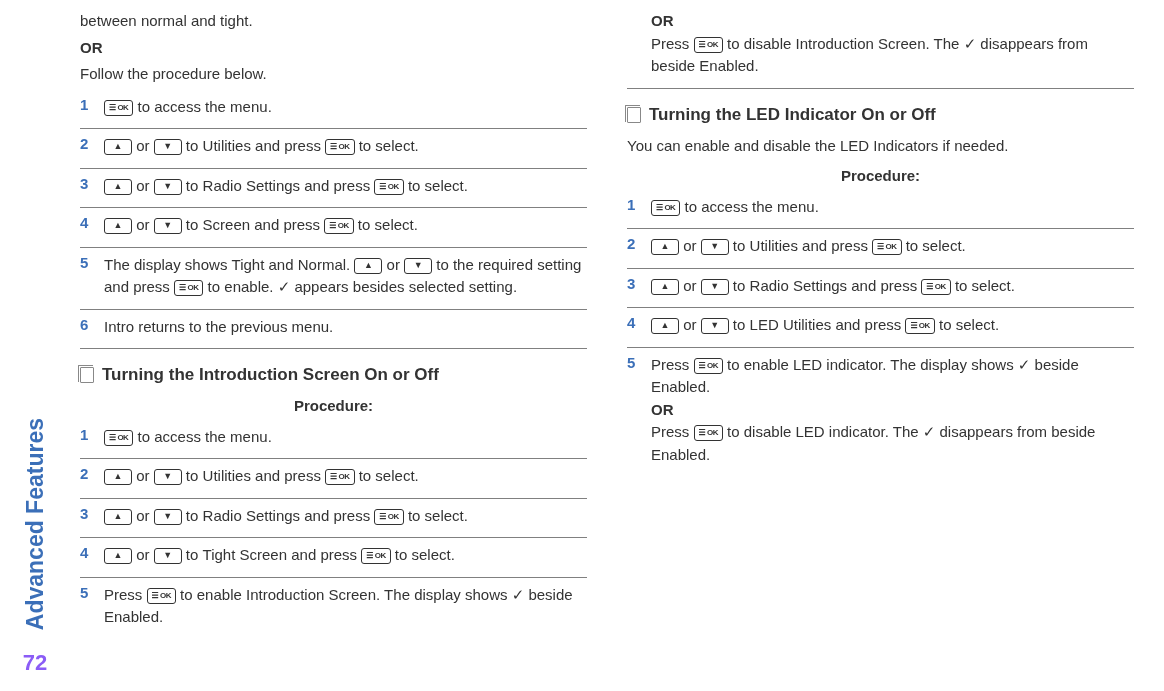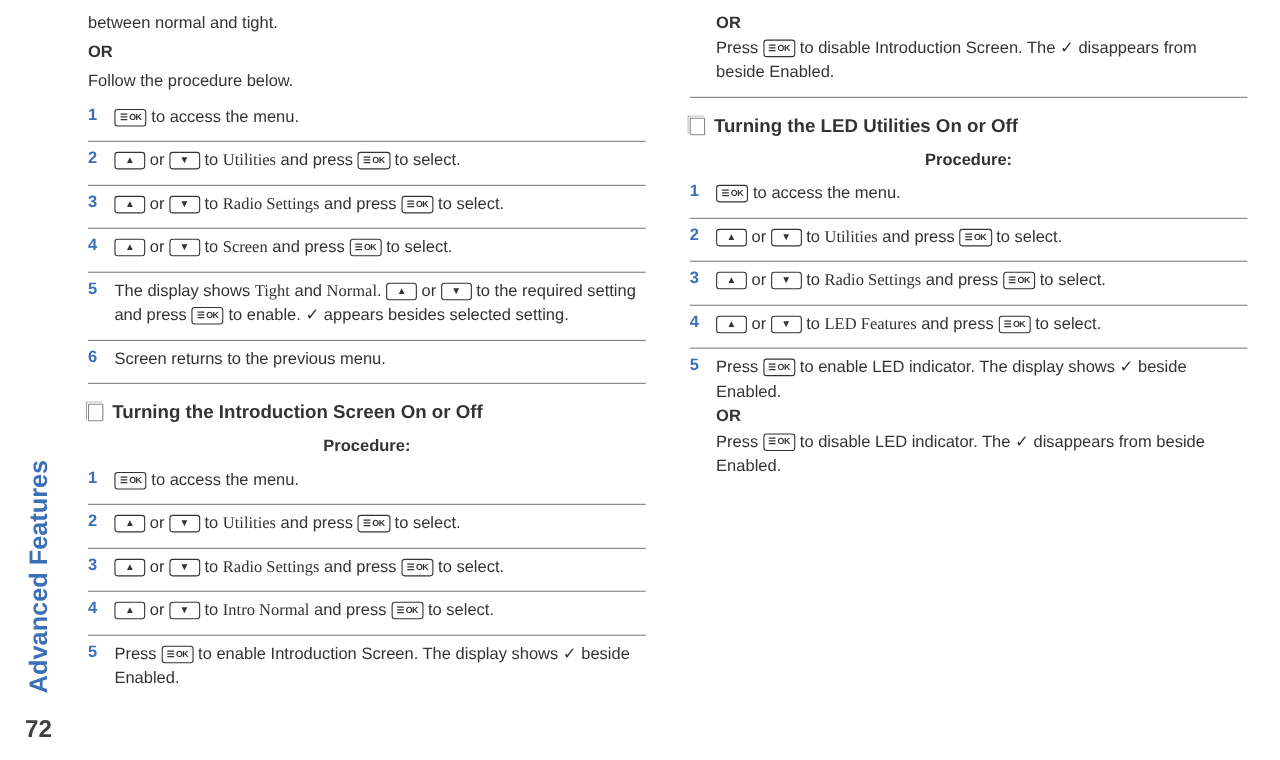--- a/index.html
+++ b/index.html
@@ -27,21 +27,21 @@
     }
     .sidebar-title {
       writing-mode: vertical-rl;
       transform: rotate(180deg);
       color: #3b6fb8;
       font-size: 23px;
       font-weight: bold;
       margin-bottom: 20px;
     }
     .page-number {
-      color: #404040;
+      color: #8b5cf6;
       font-size: 22px;
       font-weight: bold;
     }
     .content {
       display: flex;
       gap: 40px;
       padding-top: 10px;
     }
     .column {
       flex: 1;
@@ -101,21 +101,21 @@
       border-radius: 3px;
       font-size: 9px;
       font-weight: bold;
       vertical-align: middle;
       background: white;
       min-width: 28px;
     }
     .btn-icon.arrow-up::after { content: "▲"; font-size: 9px; }
     .btn-icon.arrow-down::after { content: "▼"; font-size: 9px; }
     .btn-icon.ok::after { content: "☰ OK"; font-size: 8px; letter-spacing: -0.5px; }
-    .mono { font-family: Liberation Serif, serif; font-size: 15px; }
+    .mono { font-family: Liberation Sans, sans-serif; font-size: 15px; }
     .check { font-family: sans-serif; }
     .proc-label { font-weight: bold; margin-top: 8px; margin-bottom: 2px; text-align: center; }
   </style>
 </head>
 <body>
 
 <div class="sidebar">
   <div class="sidebar-title">Advanced Features</div>
   <div class="page-number">72</div>
 </div>
@@ -156,21 +156,21 @@
 
     <div class="step">
       <span class="step-number">5</span>
       <span class="step-text">
         <span>The display shows </span><span class="mono">Tight</span><span> and </span><span class="mono">Normal</span><span>. </span><span class="btn-icon arrow-up"></span><span> or </span><span class="btn-icon arrow-down"></span><span> to the required setting and press </span><span class="btn-icon ok"></span><span class="check"> to enable. ✓ appears besides selected setting.</span>
       </span>
     </div>
 
     <div class="step">
       <span class="step-number">6</span>
-      <span class="step-text">Screen returns to the previous menu.</span>
+      <span class="step-text">Intro returns to the previous menu.</span>
     </div>
 
     <div class="section-title">
       <span class="doc-icon"></span>
       <span>Turning the Introduction Screen On or Off</span>
     </div>
     <p class="proc-label">Procedure:</p>
 
     <div class="step">
       <span class="step-number">1</span>
@@ -186,21 +186,21 @@
     </div>
     <div class="step">
       <span class="step-number">3</span>
       <span class="step-text">
         <span class="btn-icon arrow-up"></span><span> or </span><span class="btn-icon arrow-down"></span><span> to </span><span class="mono">Radio Settings</span><span> and press </span><span class="btn-icon ok"></span><span> to select.</span>
       </span>
     </div>
     <div class="step">
       <span class="step-number">4</span>
       <span class="step-text">
-        <span class="btn-icon arrow-up"></span><span> or </span><span class="btn-icon arrow-down"></span><span> to </span><span class="mono">Intro Normal</span><span> and press </span><span class="btn-icon ok"></span><span> to select.</span>
+        <span class="btn-icon arrow-up"></span><span> or </span><span class="btn-icon arrow-down"></span><span> to </span><span class="mono">Tight Screen</span><span> and press </span><span class="btn-icon ok"></span><span> to select.</span>
       </span>
     </div>
     <div class="step" style="border-bottom:none">
       <span class="step-number">5</span>
       <span class="step-text">
         <span>Press </span><span class="btn-icon ok"></span><span class="check"> to enable Introduction Screen. The display shows ✓ beside Enabled.</span>
       </span>
     </div>
   </div>
 
@@ -208,22 +208,23 @@
     <div class="step" style="padding-top:0">
       <span class="step-number"></span>
       <span class="step-text">
         <span class="bold">OR</span><br>
         <span>Press </span><span class="btn-icon ok"></span><span class="check"> to disable Introduction Screen. The ✓ disappears from beside Enabled.</span>
       </span>
     </div>
 
     <div class="section-title">
       <span class="doc-icon"></span>
-      <span>Turning the LED Utilities On or Off</span>
-    </div>
+      <span>Turning the LED Indicator On or Off</span>
+    </div>
+    <p>You can enable and disable the LED Indicators if needed.</p>
     <p class="proc-label">Procedure:</p>
 
     <div class="step">
       <span class="step-number">1</span>
       <span class="step-text">
         <span class="btn-icon ok"></span><span> to access the menu.</span>
       </span>
     </div>
     <div class="step">
       <span class="step-number">2</span>
@@ -233,21 +234,21 @@
     </div>
     <div class="step">
       <span class="step-number">3</span>
       <span class="step-text">
         <span class="btn-icon arrow-up"></span><span> or </span><span class="btn-icon arrow-down"></span><span> to </span><span class="mono">Radio Settings</span><span> and press </span><span class="btn-icon ok"></span><span> to select.</span>
       </span>
     </div>
     <div class="step">
       <span class="step-number">4</span>
       <span class="step-text">
-        <span class="btn-icon arrow-up"></span><span> or </span><span class="btn-icon arrow-down"></span><span> to </span><span class="mono">LED Features</span><span> and press </span><span class="btn-icon ok"></span><span> to select.</span>
+        <span class="btn-icon arrow-up"></span><span> or </span><span class="btn-icon arrow-down"></span><span> to </span><span class="mono">LED Utilities</span><span> and press </span><span class="btn-icon ok"></span><span> to select.</span>
       </span>
     </div>
     <div class="step" style="border-bottom:none">
       <span class="step-number">5</span>
       <span class="step-text">
         <span>Press </span><span class="btn-icon ok"></span><span class="check"> to enable LED indicator. The display shows ✓ beside Enabled.</span><br>
         <span class="bold">OR</span><br>
         <span>Press </span><span class="btn-icon ok"></span><span class="check"> to disable LED indicator. The ✓ disappears from beside Enabled.</span>
       </span>
     </div>

